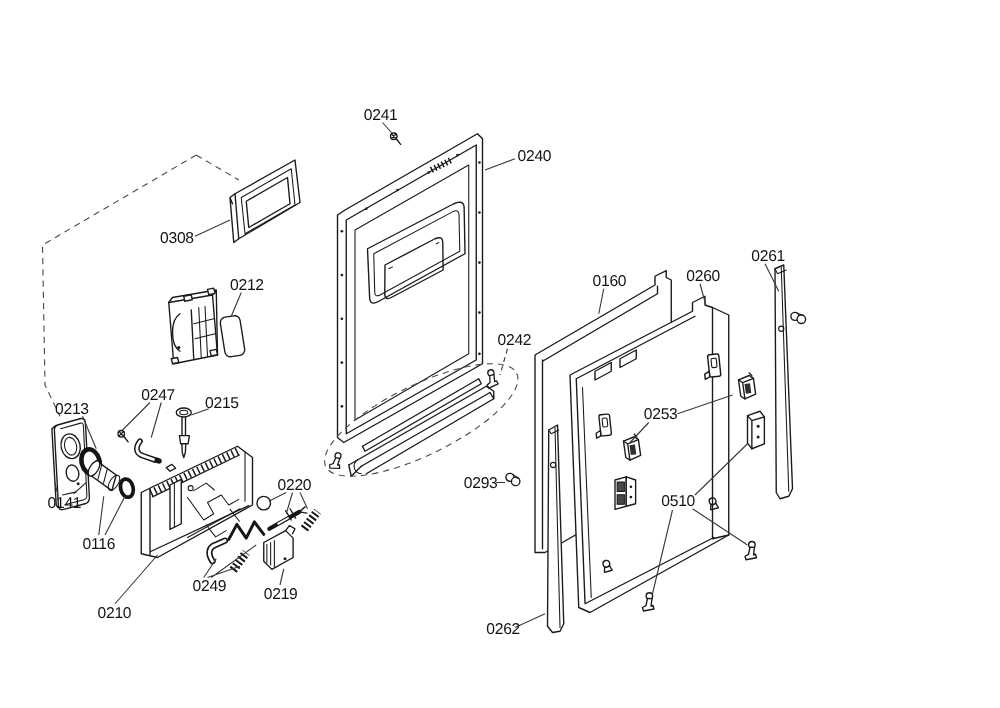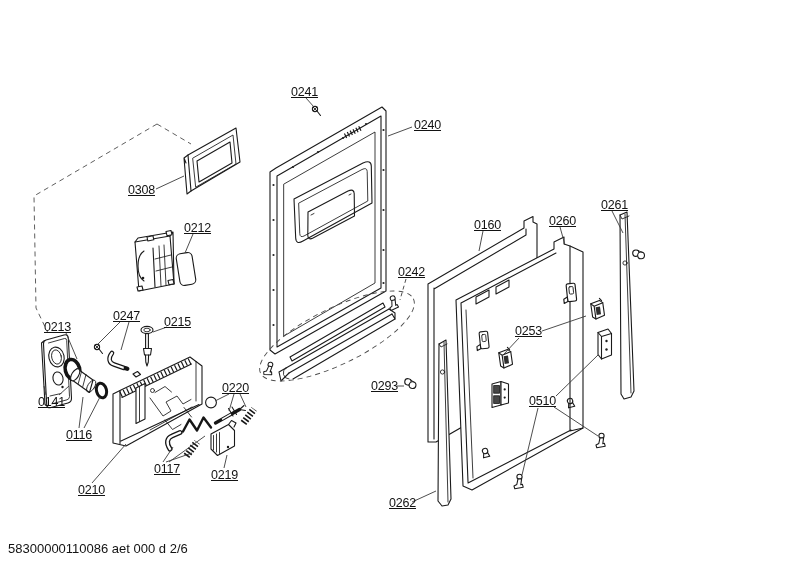--- a/index.html
+++ b/index.html
@@ -3,21 +3,21 @@
 <meta charset="utf-8">
 <style>
   html,body{margin:0;padding:0;background:#fff;}
   .stage{
     position:relative;width:800px;height:566px;background:#fff;overflow:hidden;
     font-family:"Liberation Sans", sans-serif;color:#111;
   }
   .stage svg{position:absolute;left:0;top:0;}
   .part-label{
     position:absolute;font-size:12.5px;line-height:1;letter-spacing:-0.2px;
-    white-space:nowrap;color:#131313;user-select:none;text-decoration:underline;
+    white-space:nowrap;color:#131313;user-select:none;
   }
   .footer-text{
     position:absolute;left:8px;top:541px;font-size:13px;color:#131313;white-space:nowrap;
   }
   
   .o{fill:#fff;stroke:#1a1a1a;stroke-width:1.1;stroke-linejoin:round;}
   .l{fill:none;stroke:#1a1a1a;stroke-width:1.1;stroke-linejoin:round;stroke-linecap:round;}
   .thin{stroke-width:0.85;}
   .dash{fill:none;stroke:#4d4d4d;stroke-width:0.9;stroke-dasharray:5 4;}
   .lead{fill:none;stroke:#3a3a3a;stroke-width:0.9;}
@@ -287,29 +287,28 @@
 </svg>
 
 <div class="part-label" style="left:78px;top:484px">0210</div>
 <div class="part-label" style="left:128px;top:184px">0308</div>
 <div class="part-label" style="left:184px;top:222px">0212</div>
 <div class="part-label" style="left:44px;top:321px">0213</div>
 <div class="part-label" style="left:113px;top:310px">0247</div>
 <div class="part-label" style="left:164px;top:316px">0215</div>
 <div class="part-label" style="left:38px;top:396px">0141</div>
 <div class="part-label" style="left:66px;top:429px">0116</div>
-<div class="part-label" style="left:154px;top:463px">0117</div>
+<div class="part-label" style="left:154px;top:463px">0249</div>
 <div class="part-label" style="left:211px;top:469px">0219</div>
 <div class="part-label" style="left:222px;top:382px">0220</div>
 <div class="part-label" style="left:414px;top:119px">0240</div>
 <div class="part-label" style="left:291px;top:86px">0241</div>
 <div class="part-label" style="left:398px;top:266px">0242</div>
 <div class="part-label" style="left:474px;top:219px">0160</div>
 <div class="part-label" style="left:549px;top:215px">0260</div>
 <div class="part-label" style="left:601px;top:199px">0261</div>
 <div class="part-label" style="left:389px;top:497px">0262</div>
 <div class="part-label" style="left:529px;top:395px">0510</div>
 <div class="part-label" style="left:515px;top:325px">0253</div>
 <div class="part-label" style="left:371px;top:380px">0293</div>
 
-<div class="footer-text">58300000110086 aet 000 d 2/6</div>
 
 </div>
 
 </body></html>

